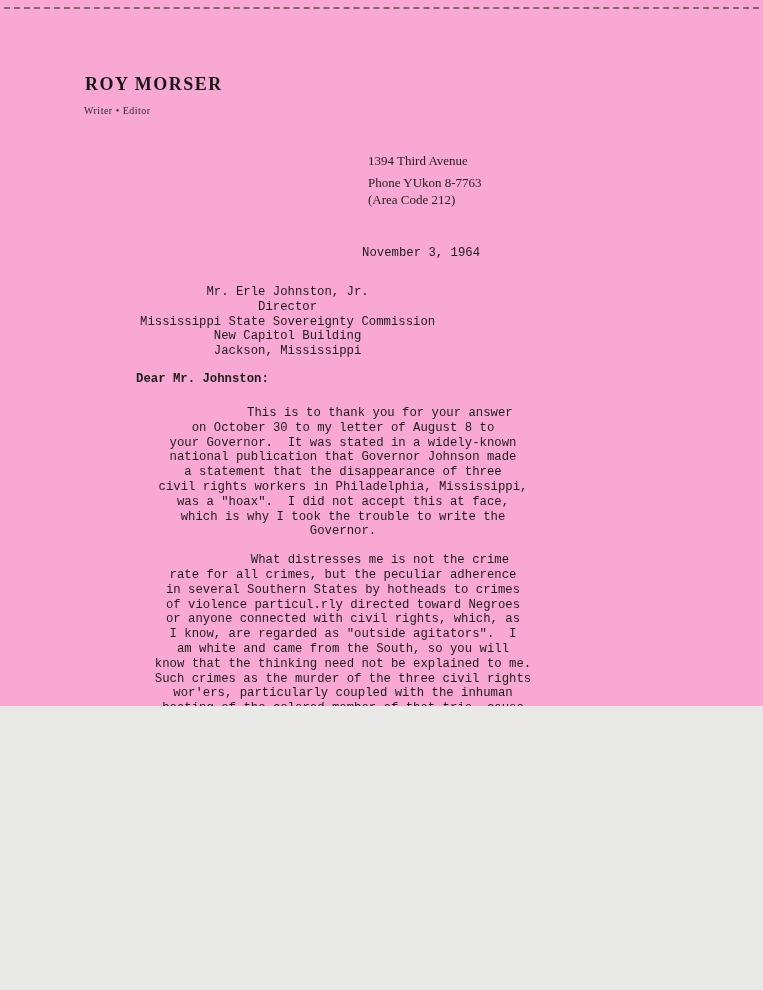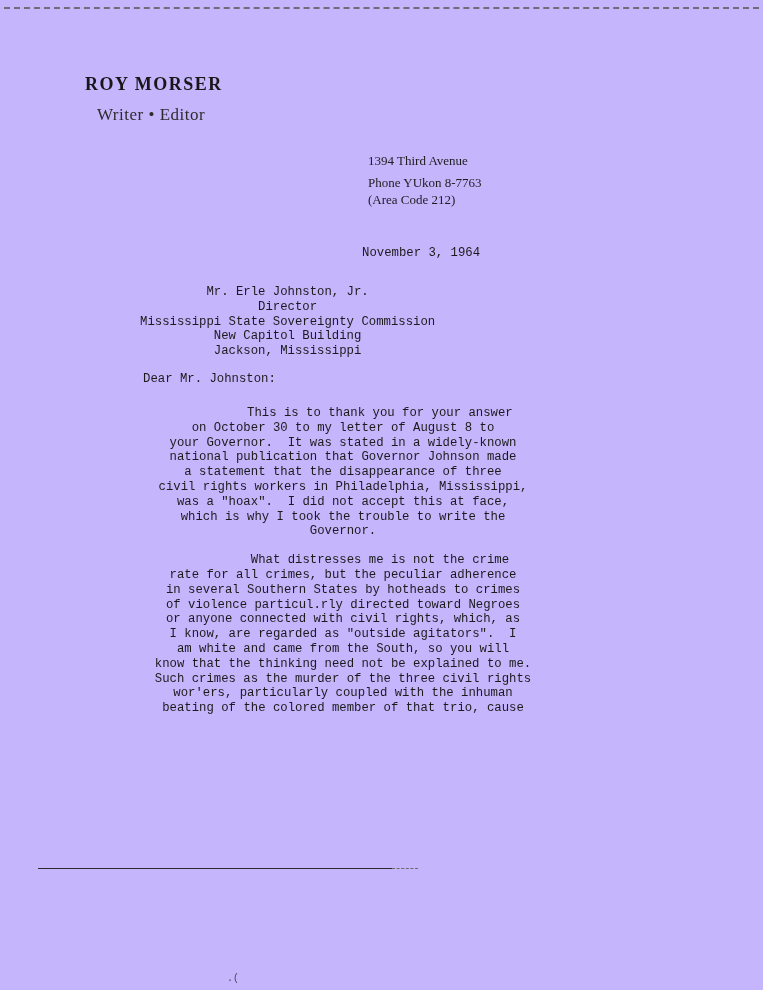--- a/index.html
+++ b/index.html
@@ -3,23 +3,23 @@
 <meta charset="utf-8">
 <style>
   html, body {
     margin: 0;
     padding: 0;
     background: #e8e8e6;
   }
   .page {
     position: relative;
     width: 763px;
-    height: 990px;
+    height: 706px;
     margin: 0 auto;
-    background: #c4b5fd;
+    background: #f9a8d4;
     overflow: hidden;
     color: #1e1e1e;
   }
   .top-scan-line {
     position: absolute;
     top: 7px;
     left: 4px;
     right: 4px;
     border-top: 2px dashed #5a5a58;
     opacity: 0.8;
@@ -29,24 +29,24 @@
     left: 85px;
     top: 74px;
     font-family: "Liberation Serif", serif;
     font-weight: bold;
     font-size: 18px;
     letter-spacing: 1.5px;
     color: #171717;
   }
   .letterhead-subtitle {
     position: absolute;
-    left: 97px;
+    left: 84px;
     top: 105px;
     font-family: "Liberation Serif", serif;
-    font-size: 17px;
+    font-size: 10px;
     letter-spacing: 0.5px;
     color: #2c2c2c;
   }
   .address-block {
     position: absolute;
     left: 368px;
     top: 152px;
     width: 210px;
     font-family: "Liberation Serif", serif;
     font-size: 13px;
@@ -69,22 +69,23 @@
     left: 362px;
     top: 246px;
   }
   .recipient-block {
     position: absolute;
     left: 140px;
     top: 285px;
   }
   .salutation {
     position: absolute;
-    left: 143px;
+    left: 136px;
     top: 372px;
+    font-weight: bold;
   }
   .body-block {
     position: absolute;
     left: 128px;
     top: 406px;
     width: 430px;
   }
   .body-block .para {
     margin: 0 0 14px 0;
   }

